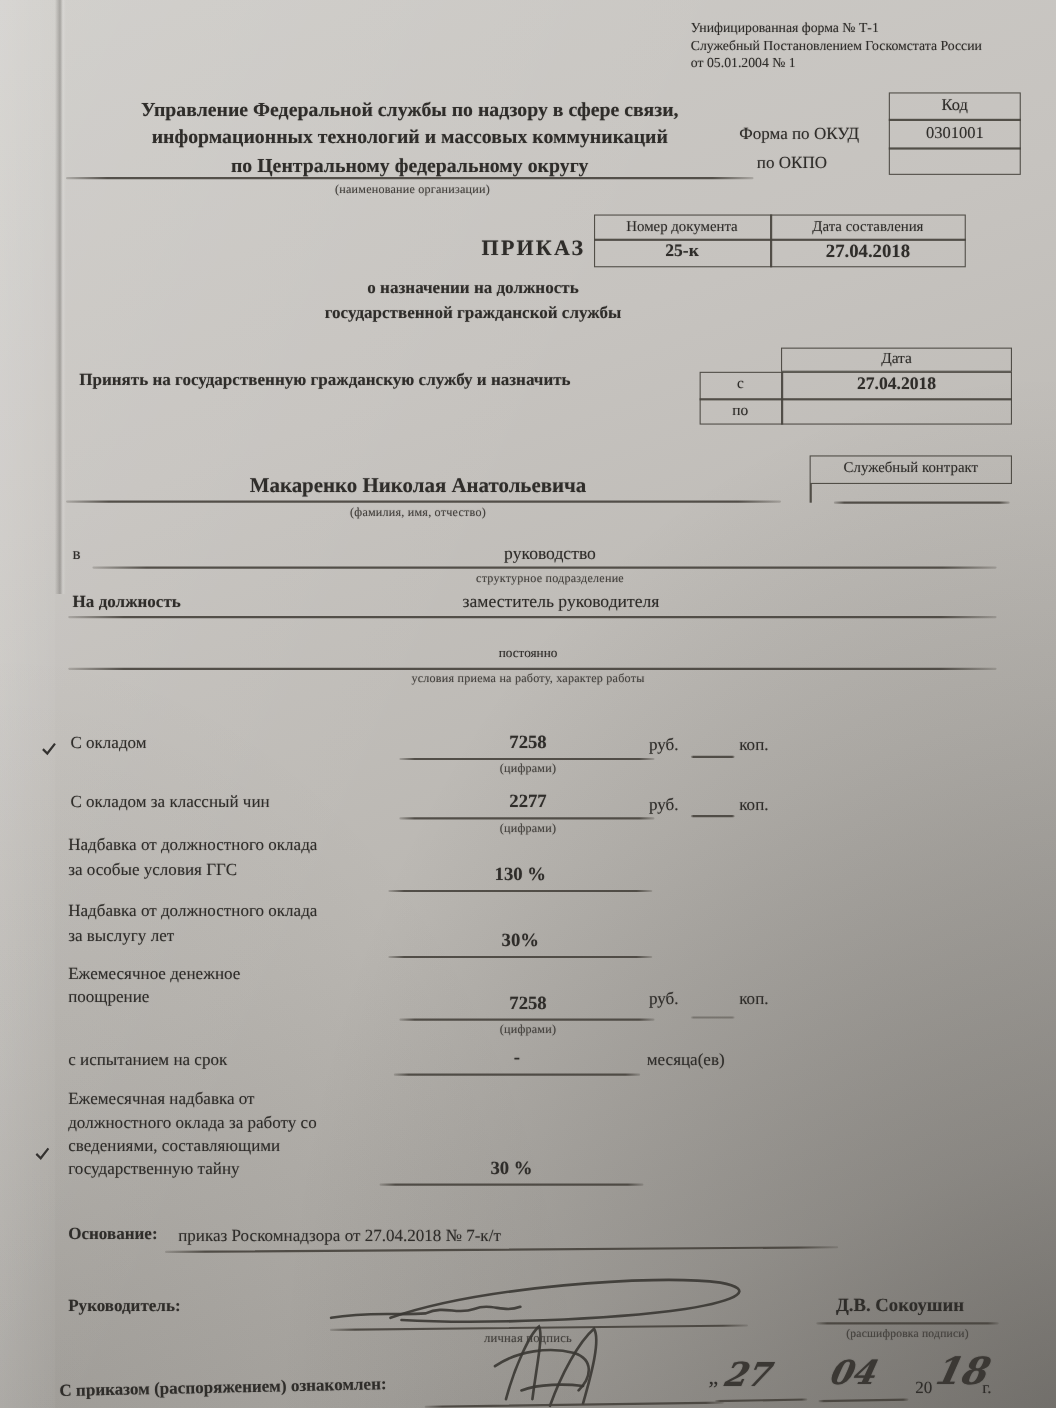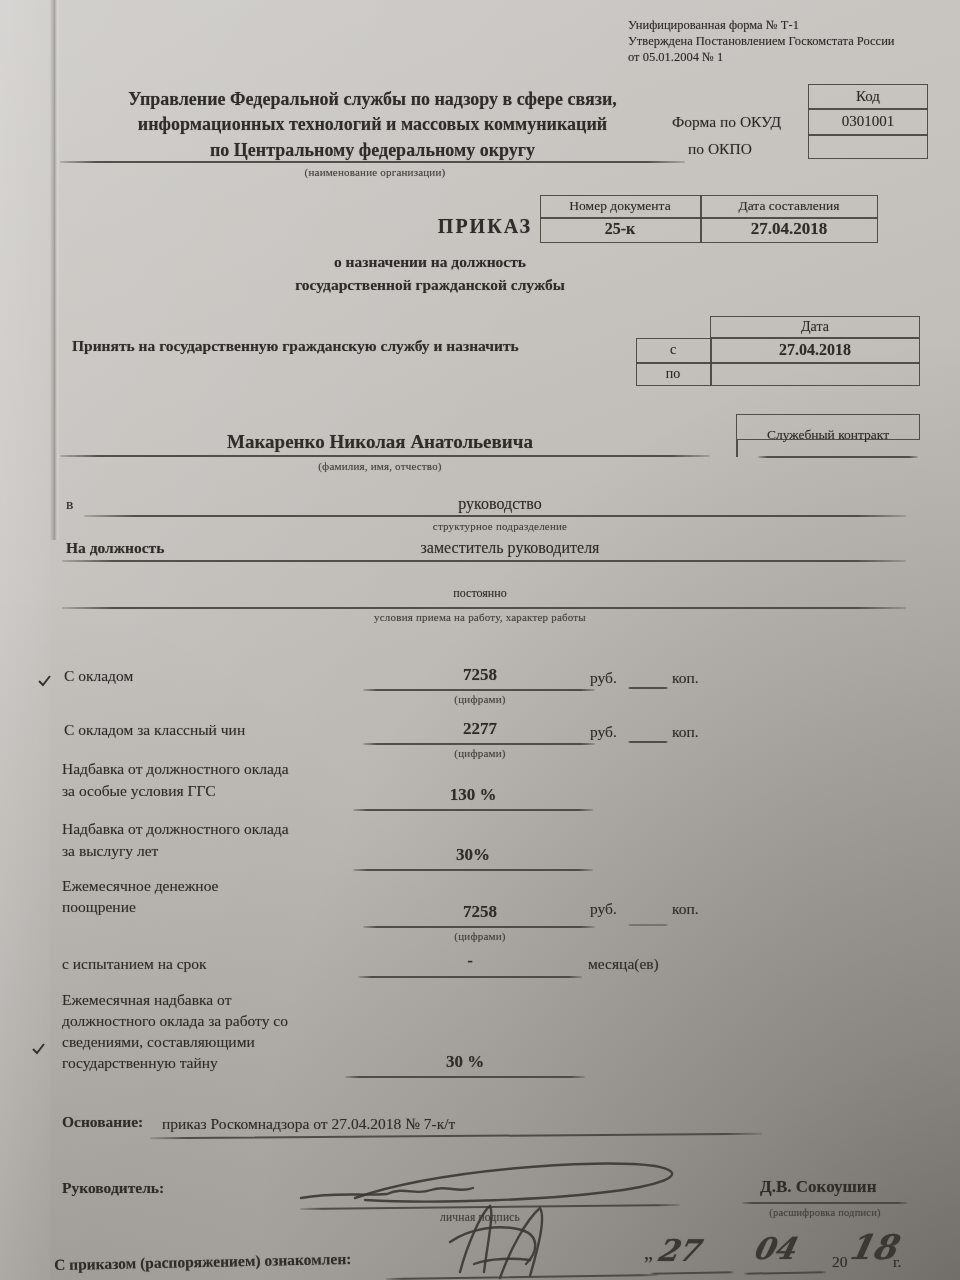--- a/index.html
+++ b/index.html
@@ -36,21 +36,21 @@
   svg.tick path{fill:none; stroke:#343230; stroke-width:2;}
 </style>
 </head>
 <body>
 
 <div class="page">
   <div class="leftstrip"></div>
   <div class="crease"></div>
 
   <div class="t sm" style="left:628px; top:18px;">Унифицированная форма № Т-1</div>
-  <div class="t sm" style="left:628px; top:34px;">Утверждена Постановлением Госкомстата России</div>
+  <div class="t sm" style="left:628px; top:34px;">Служебный Постановлением Госкомстата России</div>
   <div class="t sm" style="left:628px; top:50px;">от 05.01.2004 № 1</div>
 
   <div class="t b c" style="left:60px; top:88px;  width:625px; font-size:18px;">Управление Федеральной службы по надзору в сфере связи,</div>
   <div class="t b c" style="left:60px; top:113px; width:625px; font-size:18px;">информационных технологий и массовых коммуникаций</div>
   <div class="t b c" style="left:60px; top:139px; width:625px; font-size:18px;">по Центральному федеральному округу</div>
   <div class="ln" style="left:60px; top:161px; width:625px;"></div>
   <div class="t cap c" style="left:230px; top:166px; width:290px;">(наименование организации)</div>
 
   <div class="t" style="left:672px; top:112px;">Форма по ОКУД</div>
   <div class="t" style="left:688px; top:139px;">по ОКПО</div>
@@ -81,21 +81,21 @@
   <div class="vdiv" style="left:710px; top:338px; height:48px;"></div>
   <div class="t c" style="left:636px; top:341px; width:74px; font-size:14px;">с</div>
   <div class="t b c" style="left:710px; top:340px; width:210px; font-size:16px;">27.04.2018</div>
   <div class="t c" style="left:636px; top:365px; width:74px; font-size:14px;">по</div>
 
   <div class="t b c" style="left:120px; top:430px; width:520px; font-size:19px;">Макаренко Николая Анатольевича</div>
   <div class="ln" style="left:60px; top:455px; width:650px;"></div>
   <div class="t cap c" style="left:120px; top:460px; width:520px;">(фамилия, имя, отчество)</div>
 
   <div class="box" style="left:736px; top:414px; width:184px; height:26px;"></div>
-  <div class="t c" style="left:736px; top:427px; width:184px; font-size:13.5px;">Служебный контракт</div>
+  <div class="t c" style="left:736px; top:417px; width:184px; font-size:13.5px;">Служебный контракт</div>
   <div class="vdiv" style="left:736px; top:440px; height:17px;"></div>
   <div class="ln" style="left:758px; top:456px; width:160px;"></div>
 
   <div class="t" style="left:66px; top:494px;">в</div>
   <div class="t c" style="left:100px; top:494px; width:800px; font-size:16px;">руководство</div>
   <div class="ln" style="left:84px; top:515px; width:822px;"></div>
   <div class="t cap c" style="left:100px; top:520px; width:800px;">структурное подразделение</div>
 
   <div class="t b" style="left:66px; top:538px;">На должность</div>
   <div class="t c" style="left:200px; top:538px; width:620px; font-size:16px;">заместитель руководителя</div>

